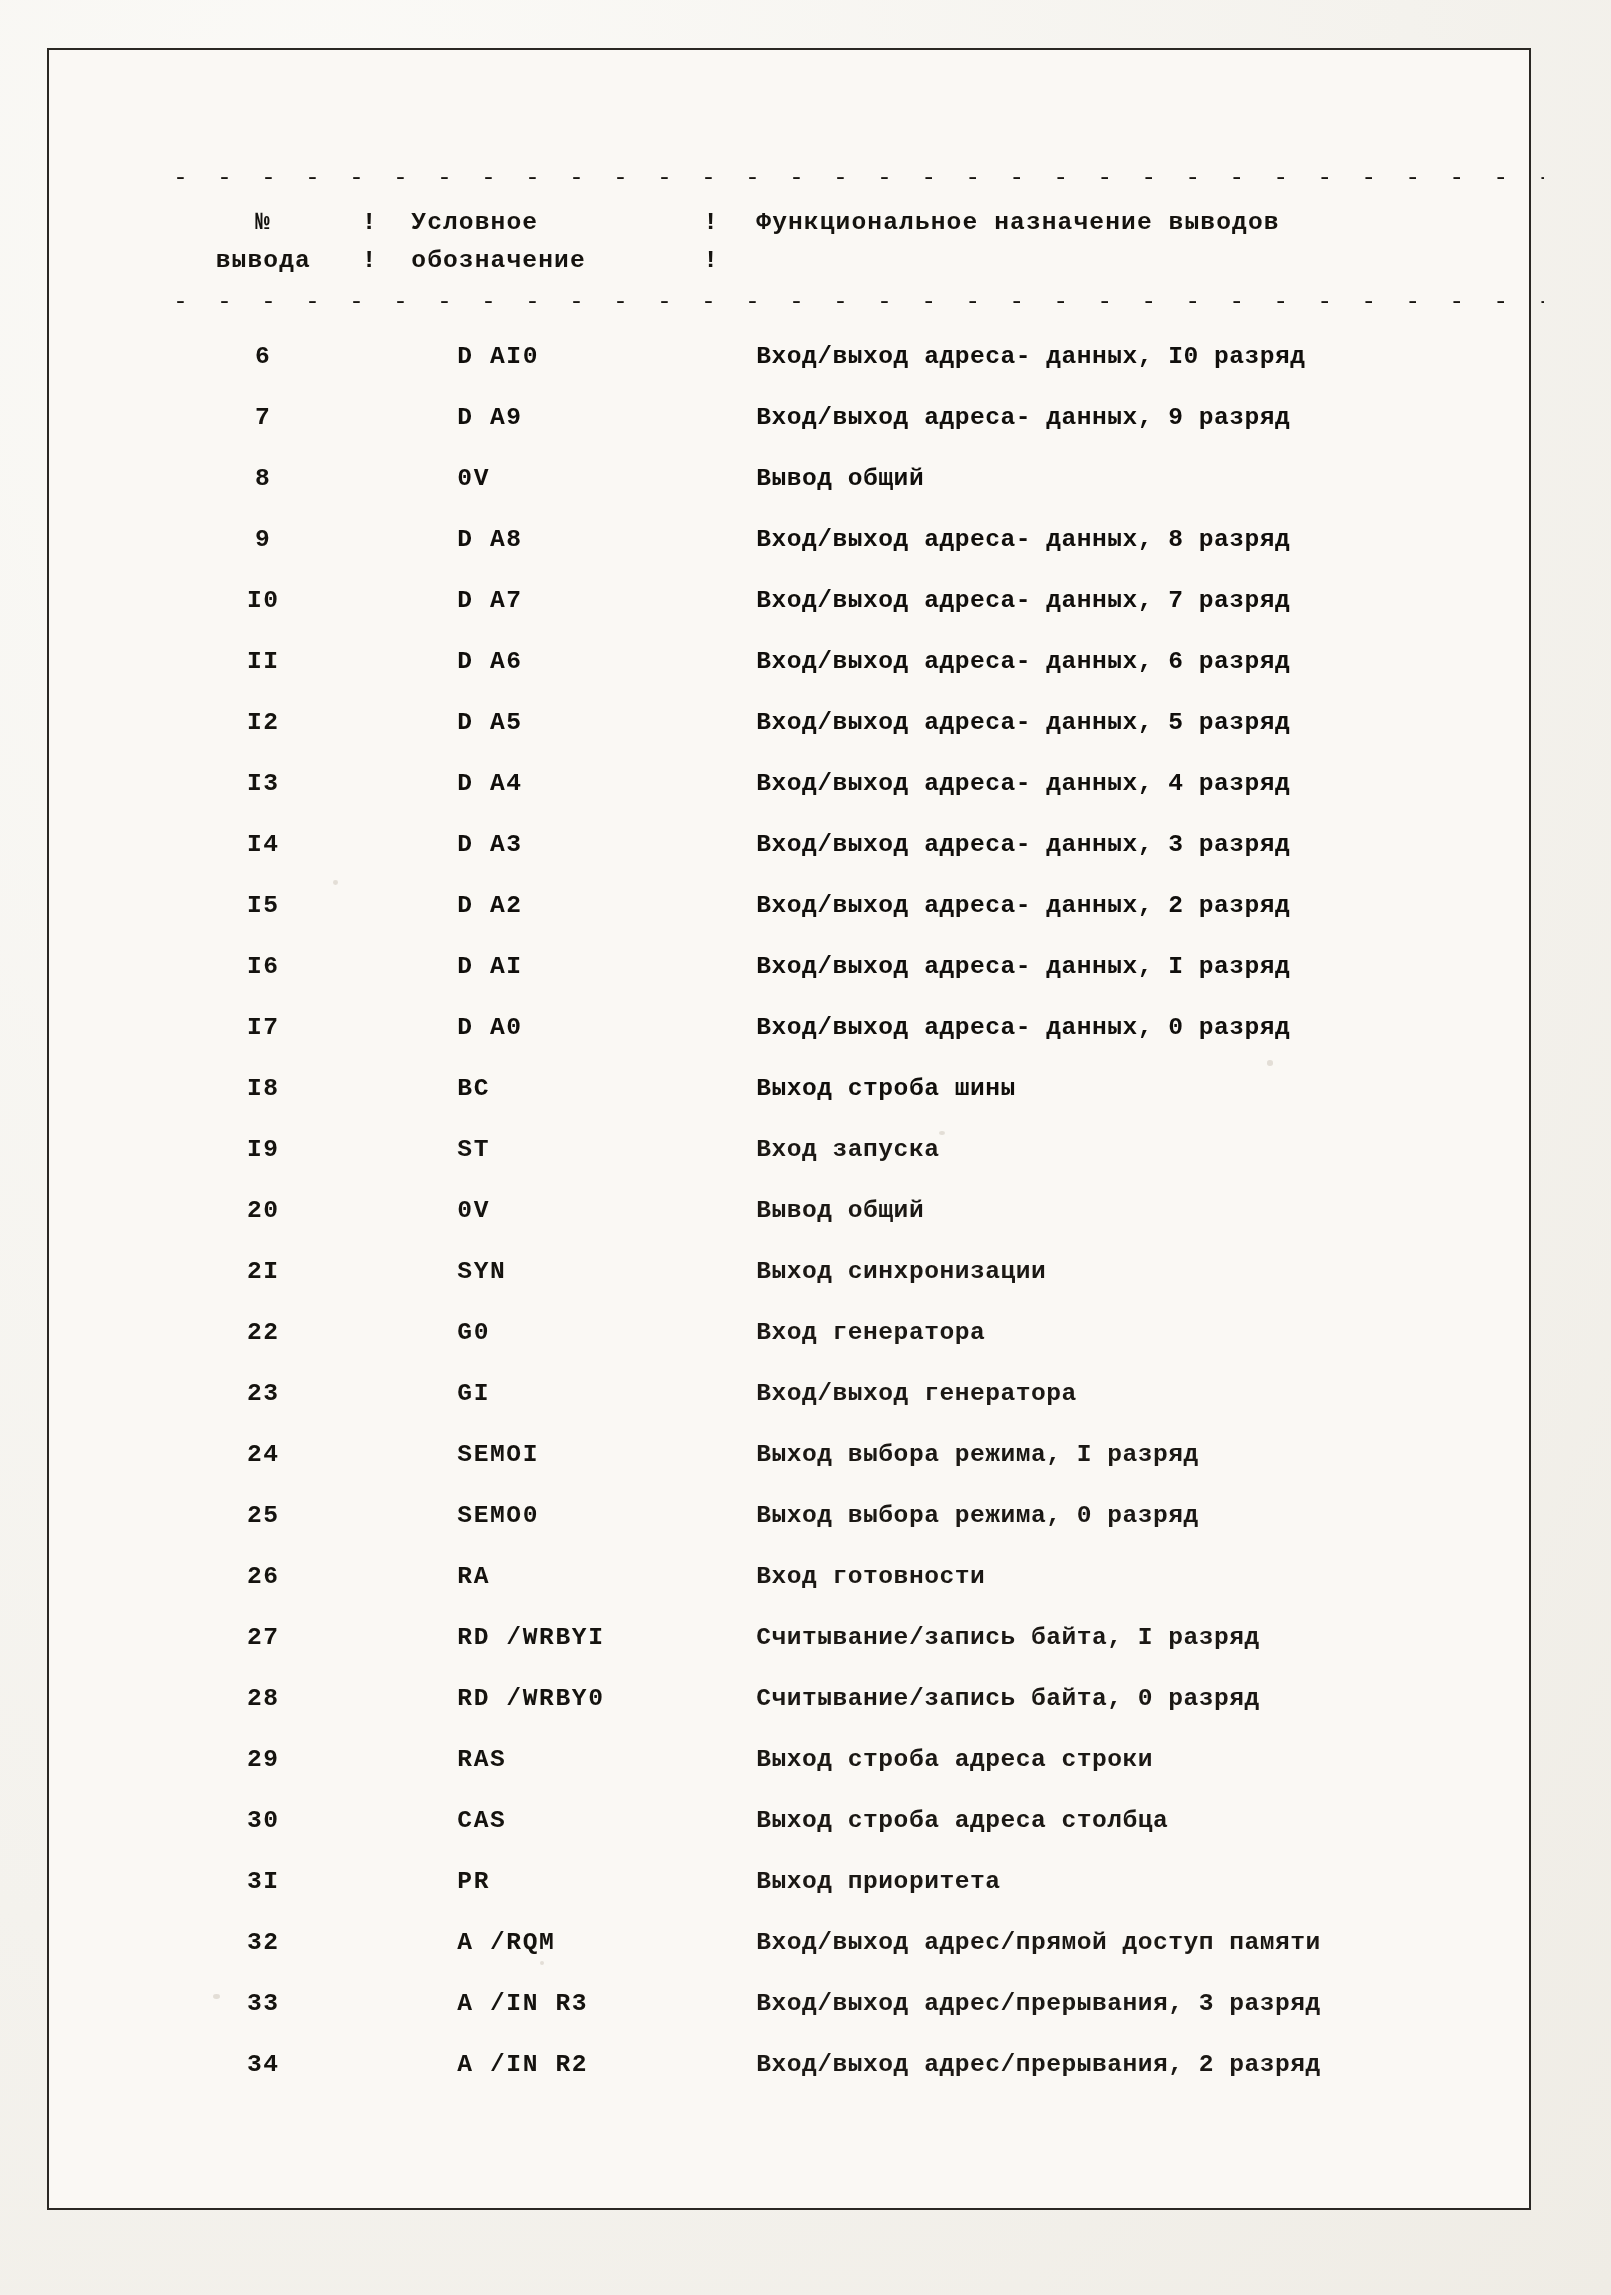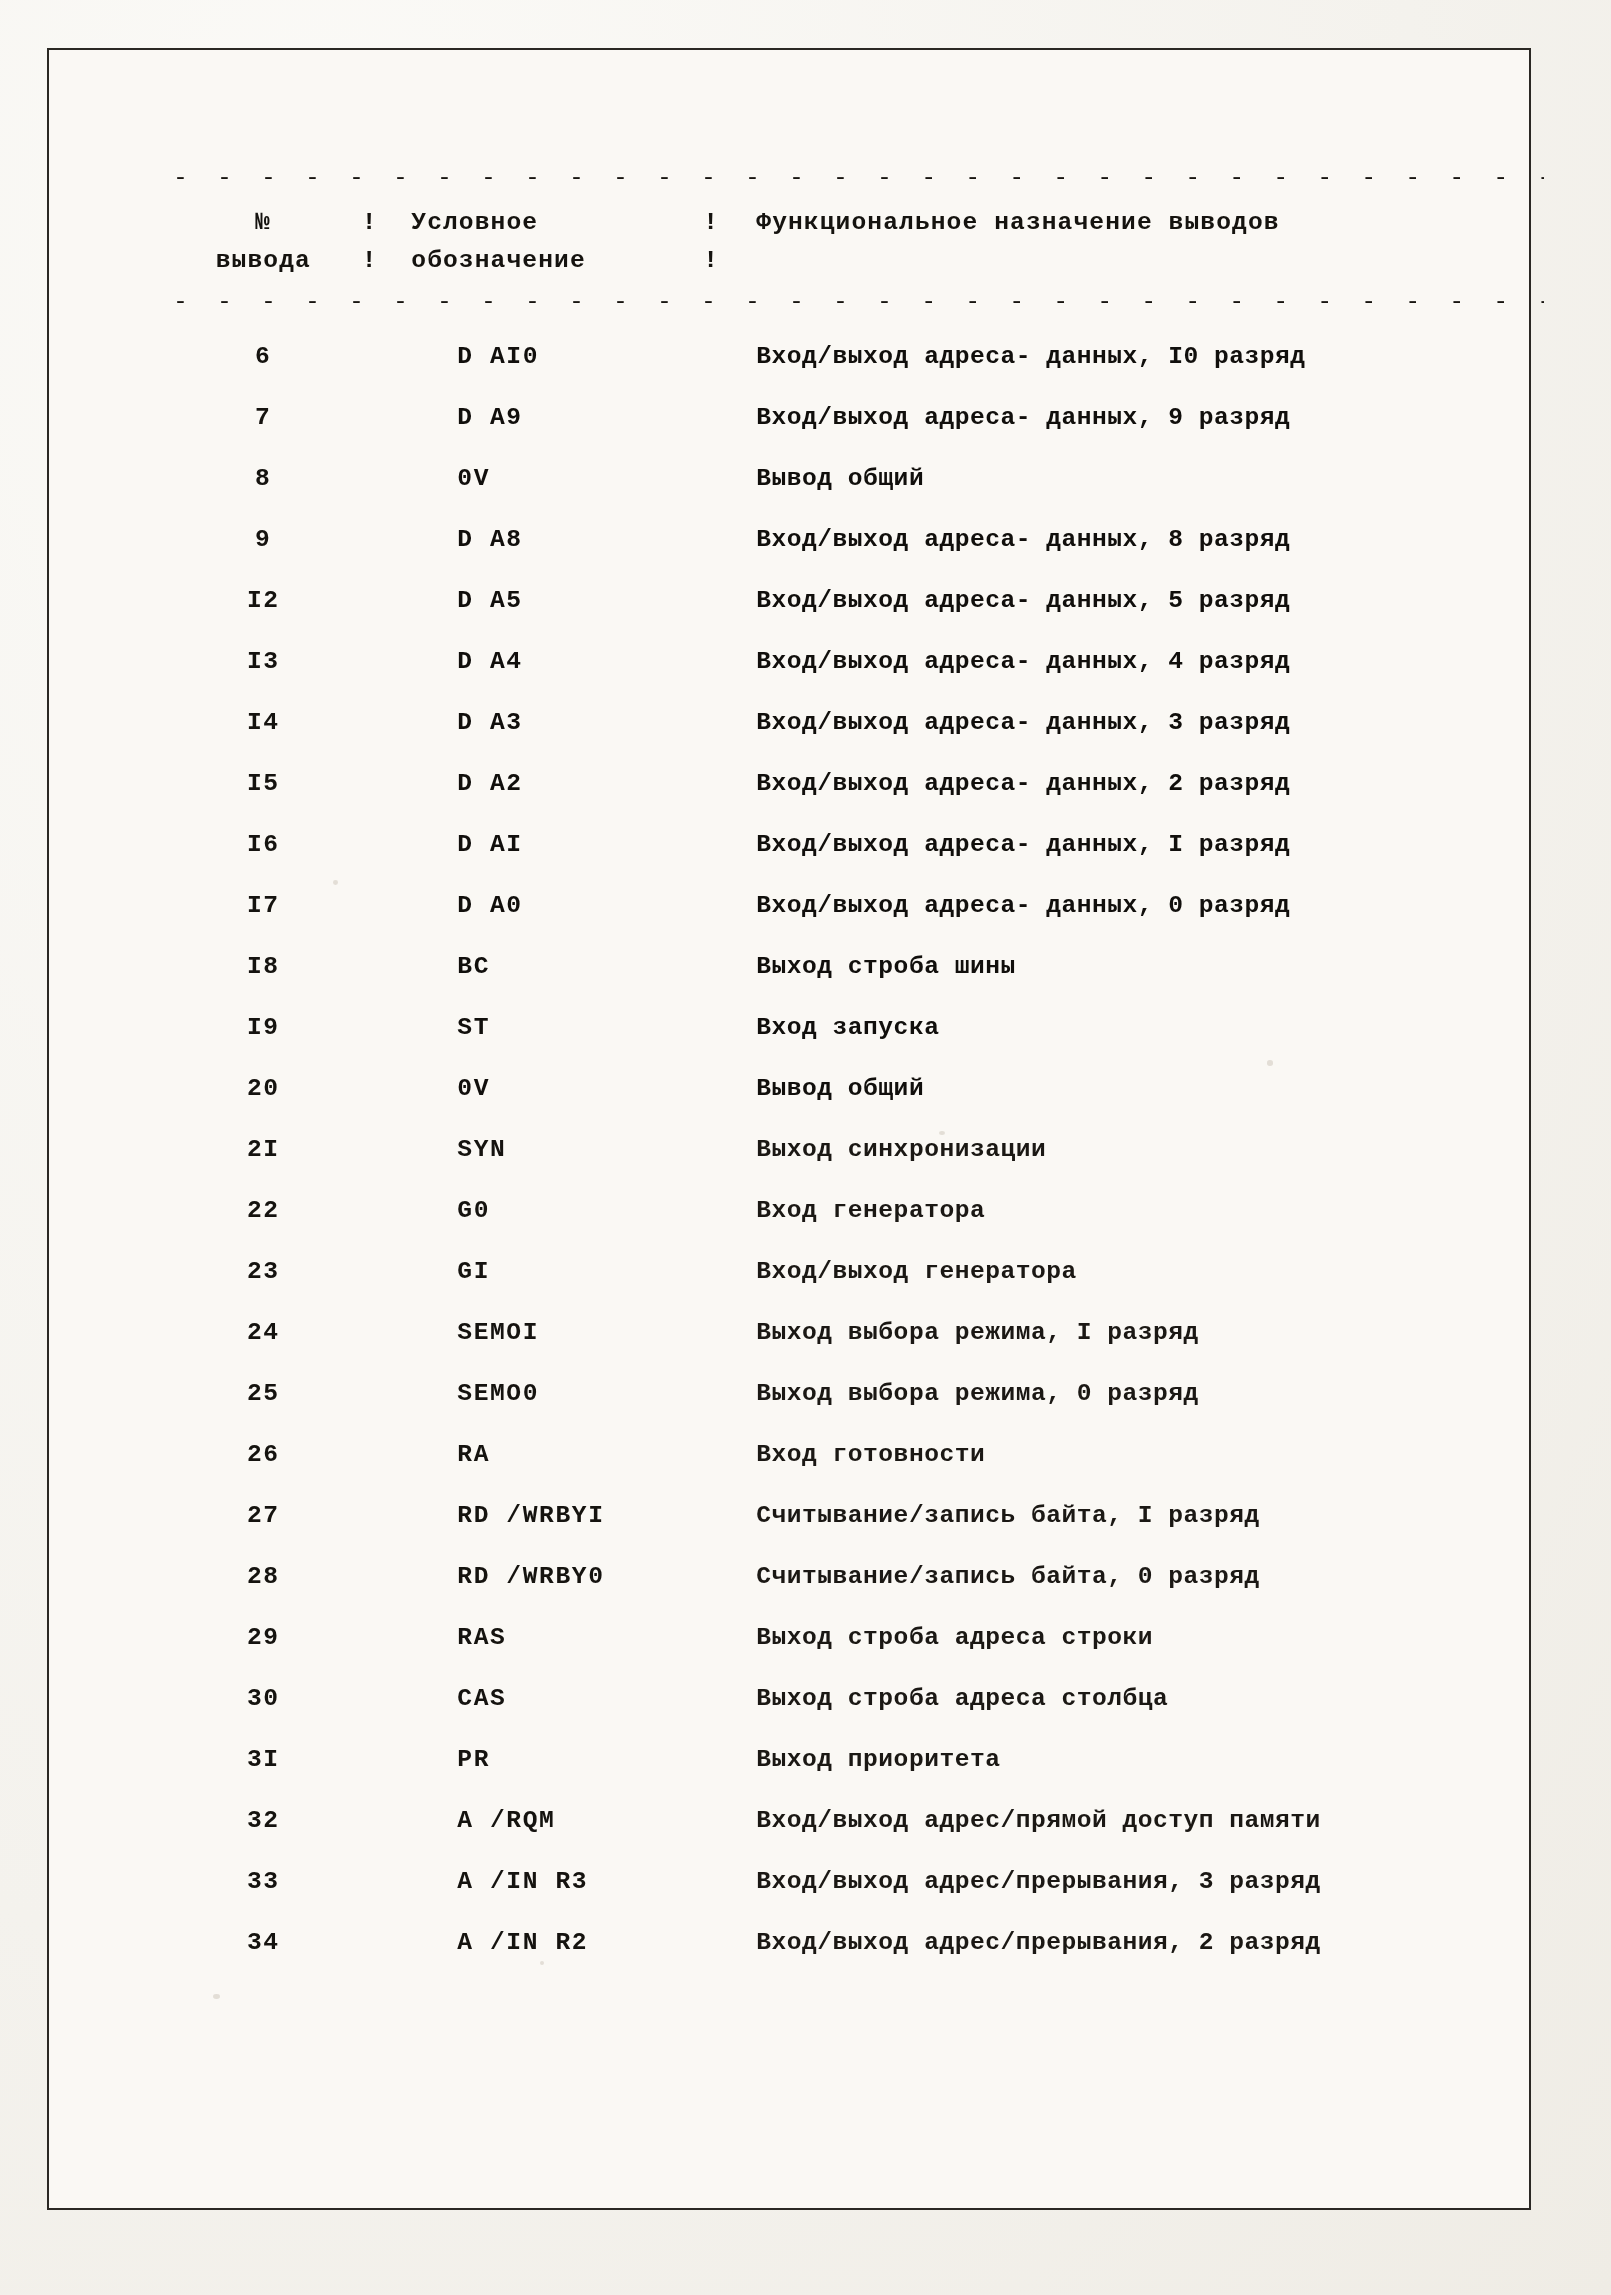--- a/index.html
+++ b/index.html
@@ -197,20 +197,34 @@
               <td class="func">Вывод общий</td>
             </tr>
           <tr>
               <td class="num">9</td>
               <td></td>
               <td class="desig">D A8</td>
               <td></td>
               <td class="func">Вход/выход адреса- данных, 8 разряд</td>
             </tr>
           <tr>
+              <td class="num">I0</td>
+              <td></td>
+              <td class="desig">D A7</td>
+              <td></td>
+              <td class="func">Вход/выход адреса- данных, 7 разряд</td>
+            </tr>
+          <tr>
+              <td class="num">II</td>
+              <td></td>
+              <td class="desig">D A6</td>
+              <td></td>
+              <td class="func">Вход/выход адреса- данных, 6 разряд</td>
+            </tr>
+          <tr>
               <td class="num">I2</td>
               <td></td>
               <td class="desig">D A5</td>
               <td></td>
               <td class="func">Вход/выход адреса- данных, 5 разряд</td>
             </tr>
           <tr>
               <td class="num">I3</td>
               <td></td>
               <td class="desig">D A4</td>

